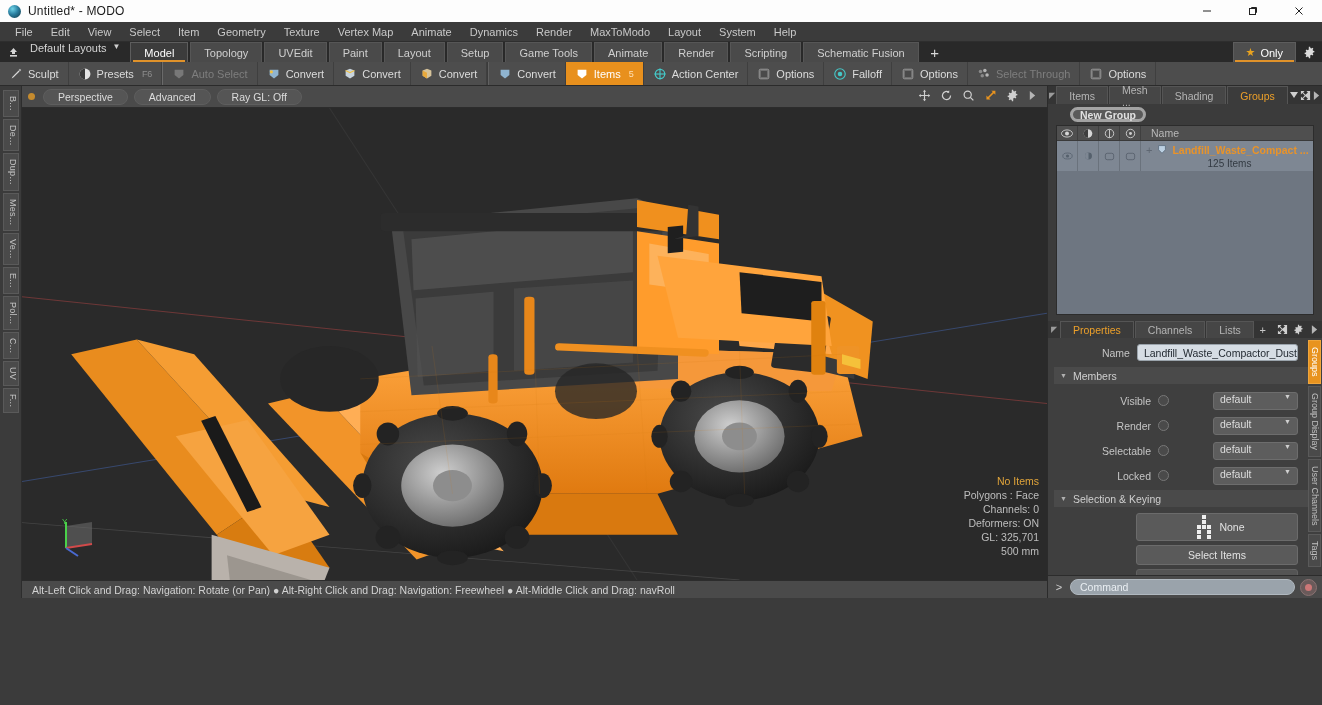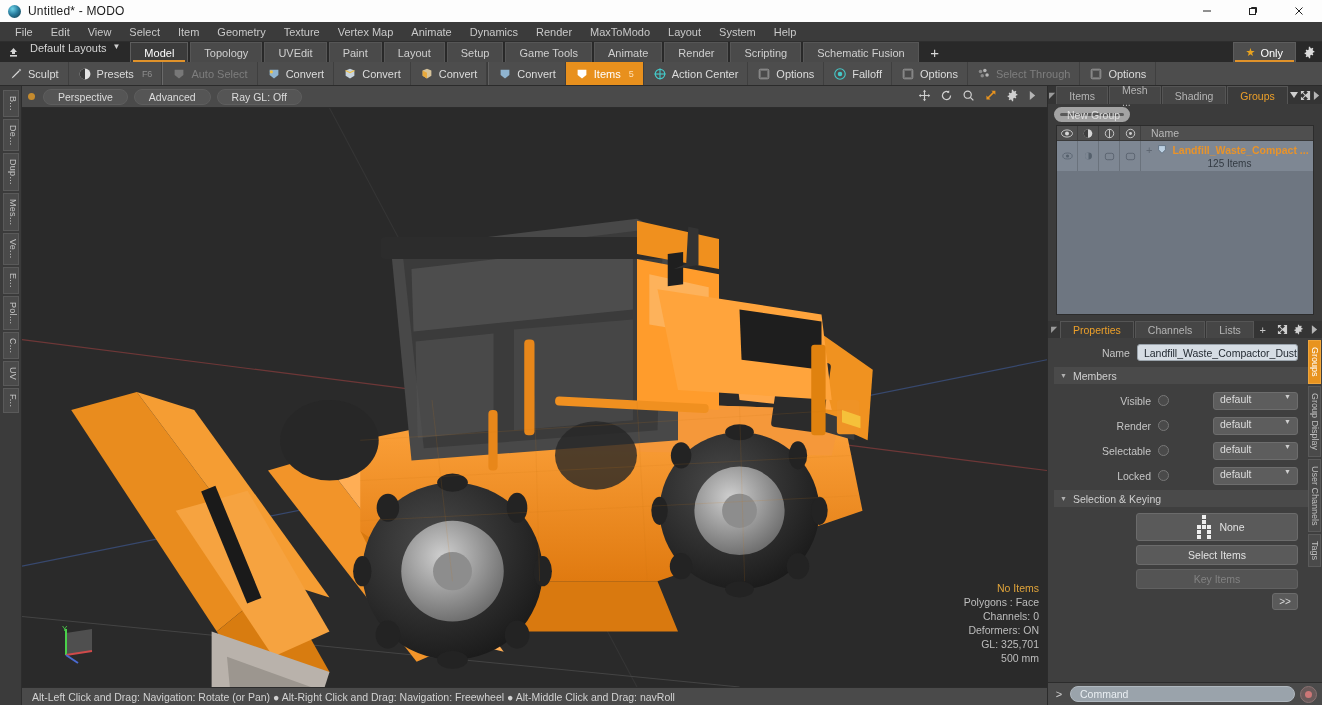--- a/index.html
+++ b/index.html
@@ -1,18 +1,18 @@
 <!DOCTYPE html>
 <html><head>
 <meta charset="utf-8">
 <style>
   * { box-sizing: border-box; margin:0; padding:0; }
   html,body { width:1322px; height:705px; overflow:hidden; background:#3b3b3b;
     font-family:"Liberation Sans", sans-serif; font-size:11px; color:#c8c8c8; -webkit-font-smoothing:antialiased; }
-  .app { position:relative; width:1322px; height:705px; display:flex; flex-direction:column; }
+  .app { position:relative; width:1322px; height:598px; display:flex; flex-direction:column; }
 
   
   .titlebar { height:22px; background:#fdfdfd; display:flex; align-items:center; flex:0 0 22px; }
   .title-logo { width:13px; height:13px; border-radius:50%;
      background:radial-gradient(circle at 35% 30%, #6fd3e8 0%, #2a7fa0 45%, #10333f 100%);
      margin-left:8px; margin-right:7px; }
   .title-text { color:#1b1b1b; font-size:12px; letter-spacing:.2px; }
   .title-spacer { flex:1; }
   .win-btn { width:46px; height:22px; display:flex; align-items:center; justify-content:center;
      color:#2b2b2b; font-size:12px; }
@@ -91,23 +91,23 @@
   .rightpanel { width:275px; flex:0 0 275px; background:#3b3b3b; display:flex; flex-direction:column;
      border-left:1px solid #2b2b2b; }
   .rp-tabrow { height:18px; display:flex; align-items:stretch; background:#343434; }
   .rp-arrow { width:12px; display:flex; align-items:center; justify-content:center; color:#9a9a9a; font-size:8px; }
   .rp-tab { padding:0 12px; display:flex; align-items:center; font-size:10.5px; color:#b5b5b5;
      background:#464646; border:1px solid #555; border-bottom:none; margin-right:1px; }
   .rp-tab.active { color:#eda02a; background:#3b3b3b; }
   .rp-tabspacer { flex:1; }
   .rp-ic { width:16px; display:flex; align-items:center; justify-content:center; }
 
-  .newgroup { margin:3px 4px 3px 6px; height:15px; background:#5a5a5a; border:6px solid #a3a3a3;
+  .newgroup { margin:3px 4px 3px 22px; height:15px; background:#5a5a5a; border:3px solid #a3a3a3;
      border-radius:8px; width:76px; display:flex; align-items:center; padding-left:7px;
-     color:#e0e0e0; font-size:10.5px; }
+     color:#e0e0e0; font-size:10.5px;font-weight:bold; }
 
   .listwrap { margin:0 8px 0 8px; border:1px solid #2c2c2c; background:#6e7681; display:flex; flex-direction:column; height:190px; }
   .list-head { height:15px; background:#4f4f4f; display:flex; align-items:stretch; border-bottom:1px solid #3a3a3a; }
   .lh-cell { width:21px; display:flex; align-items:center; justify-content:center; border-right:1px solid #3f3f3f; }
   .lh-name { flex:1; display:flex; align-items:center; padding-left:10px; color:#b9b9b9; font-size:10.5px; }
   .list-row { height:30px; display:flex; align-items:stretch; background:#7e8793; }
   .lr-cell { width:21px; display:flex; align-items:center; justify-content:center; border-right:1px solid #6a727c; }
   .lr-main { flex:1; display:flex; align-items:center; padding-left:5px; flex-direction:column;
      justify-content:center; }
   .lr-line1 { display:flex; align-items:center; gap:4px; width:100%; }

